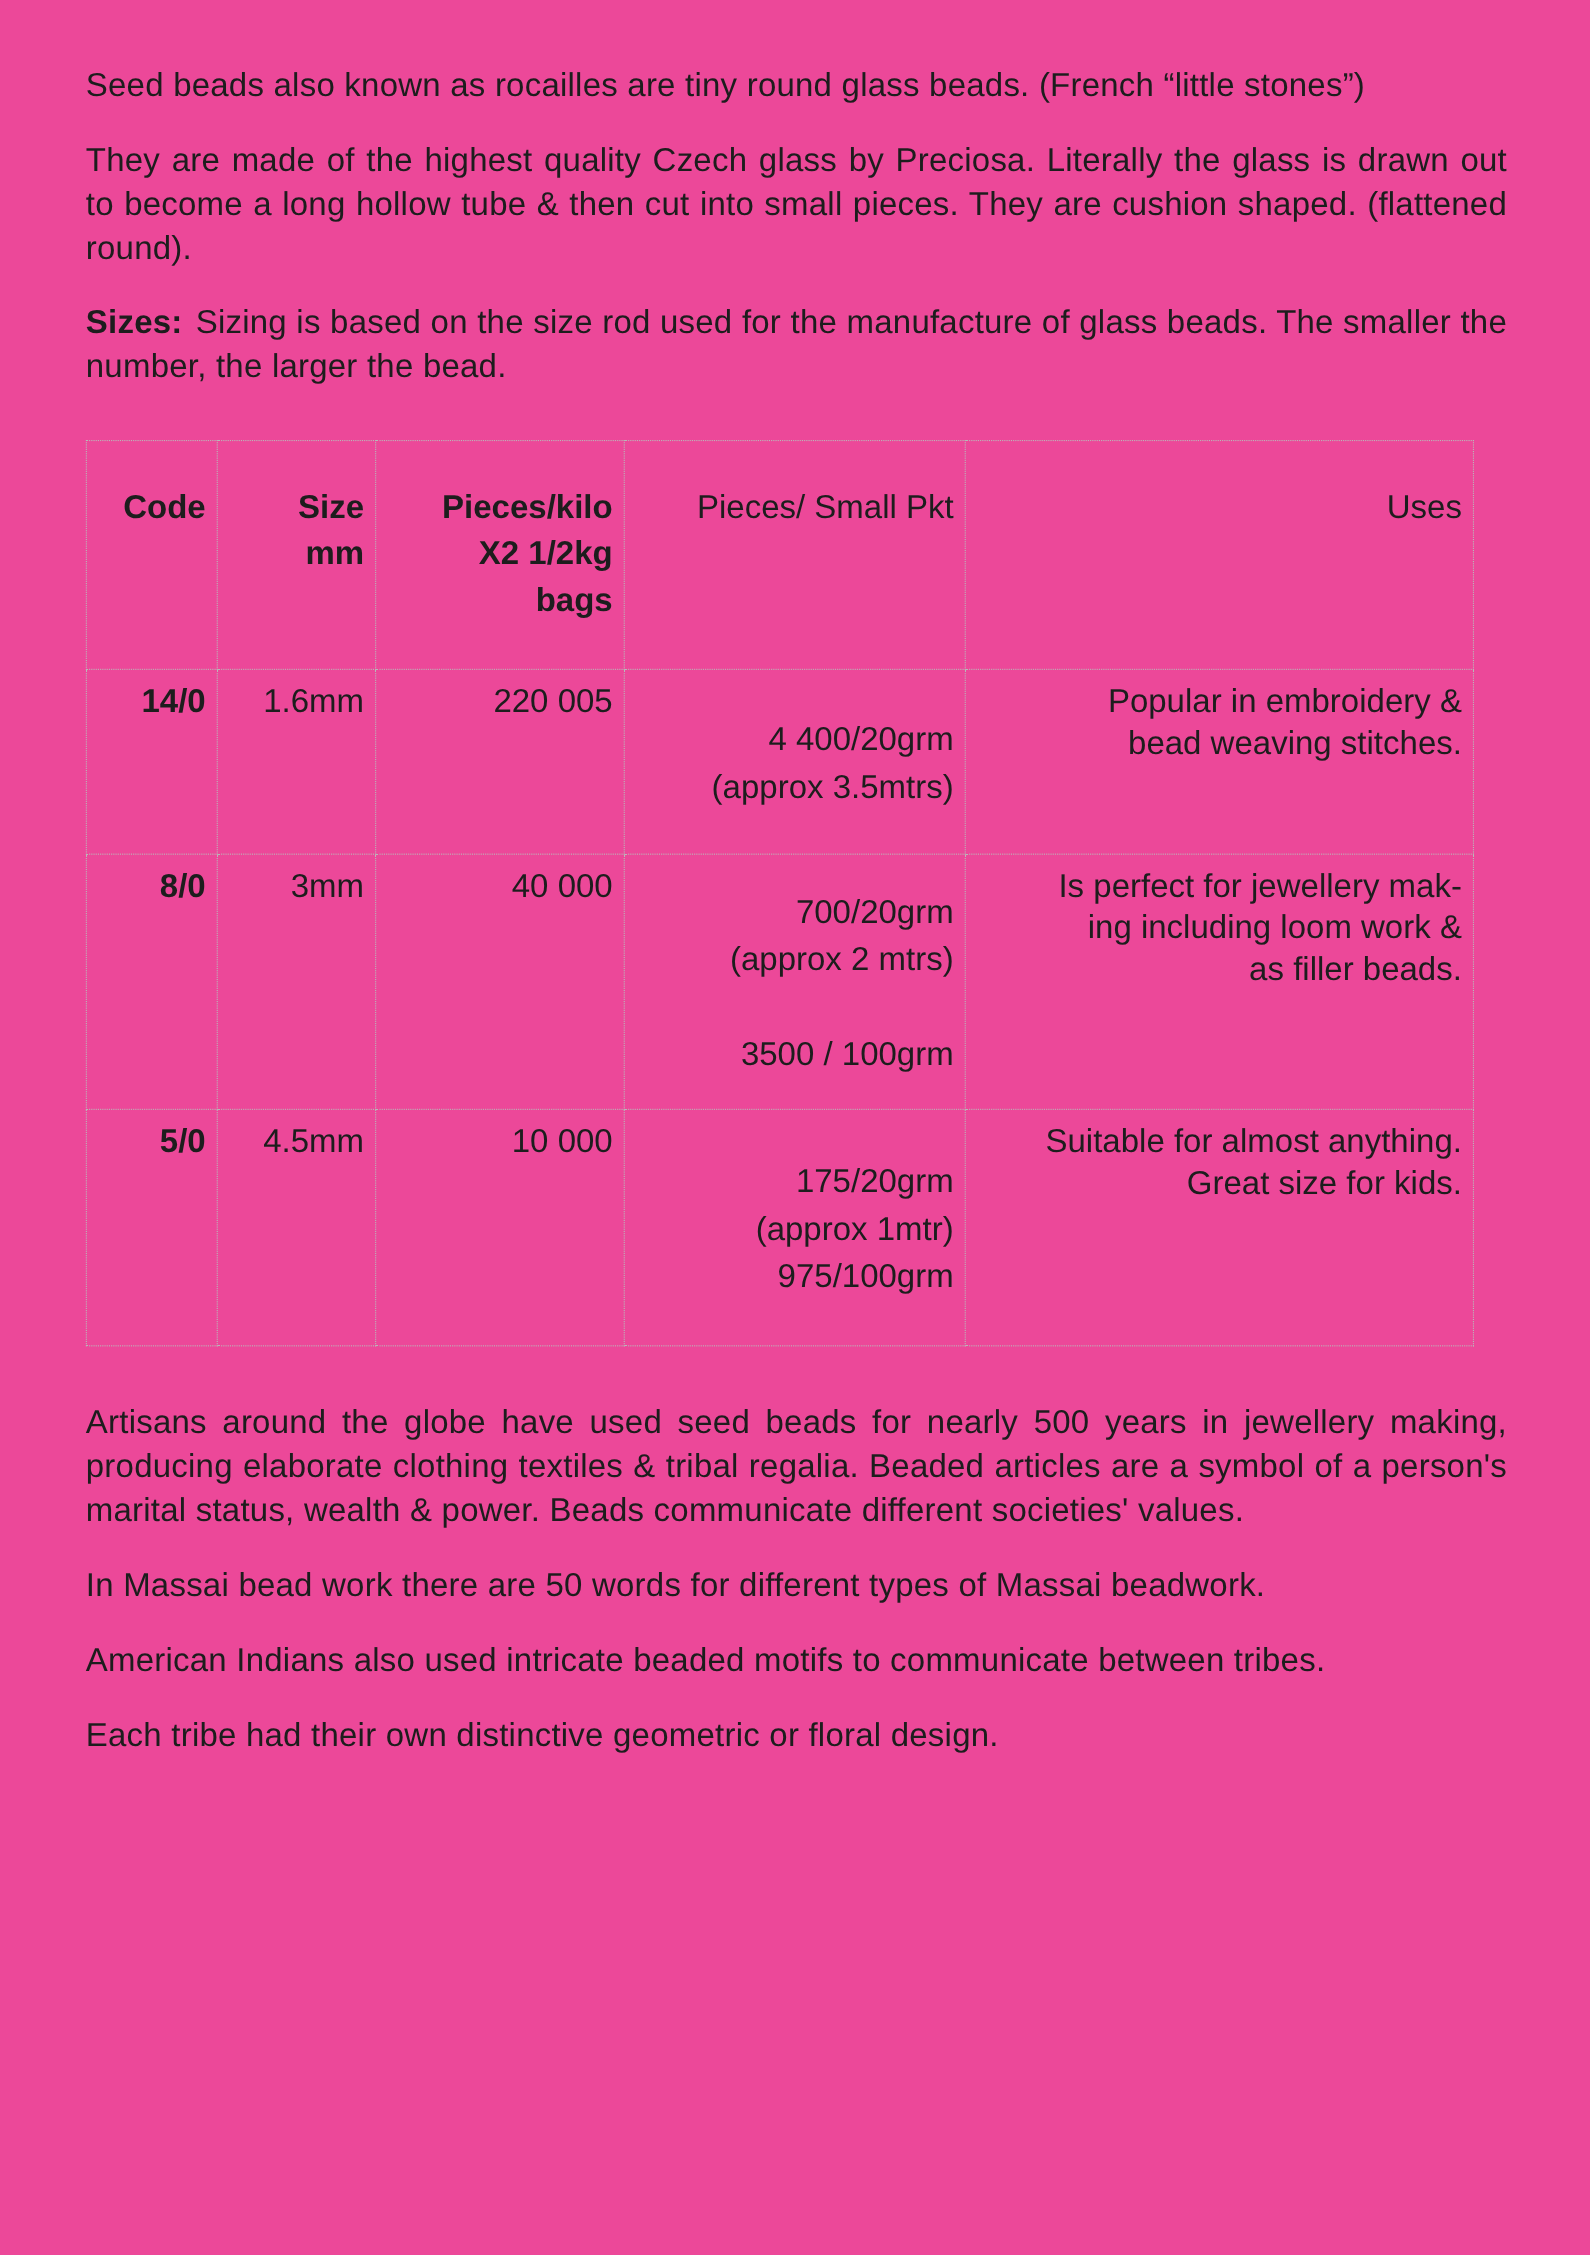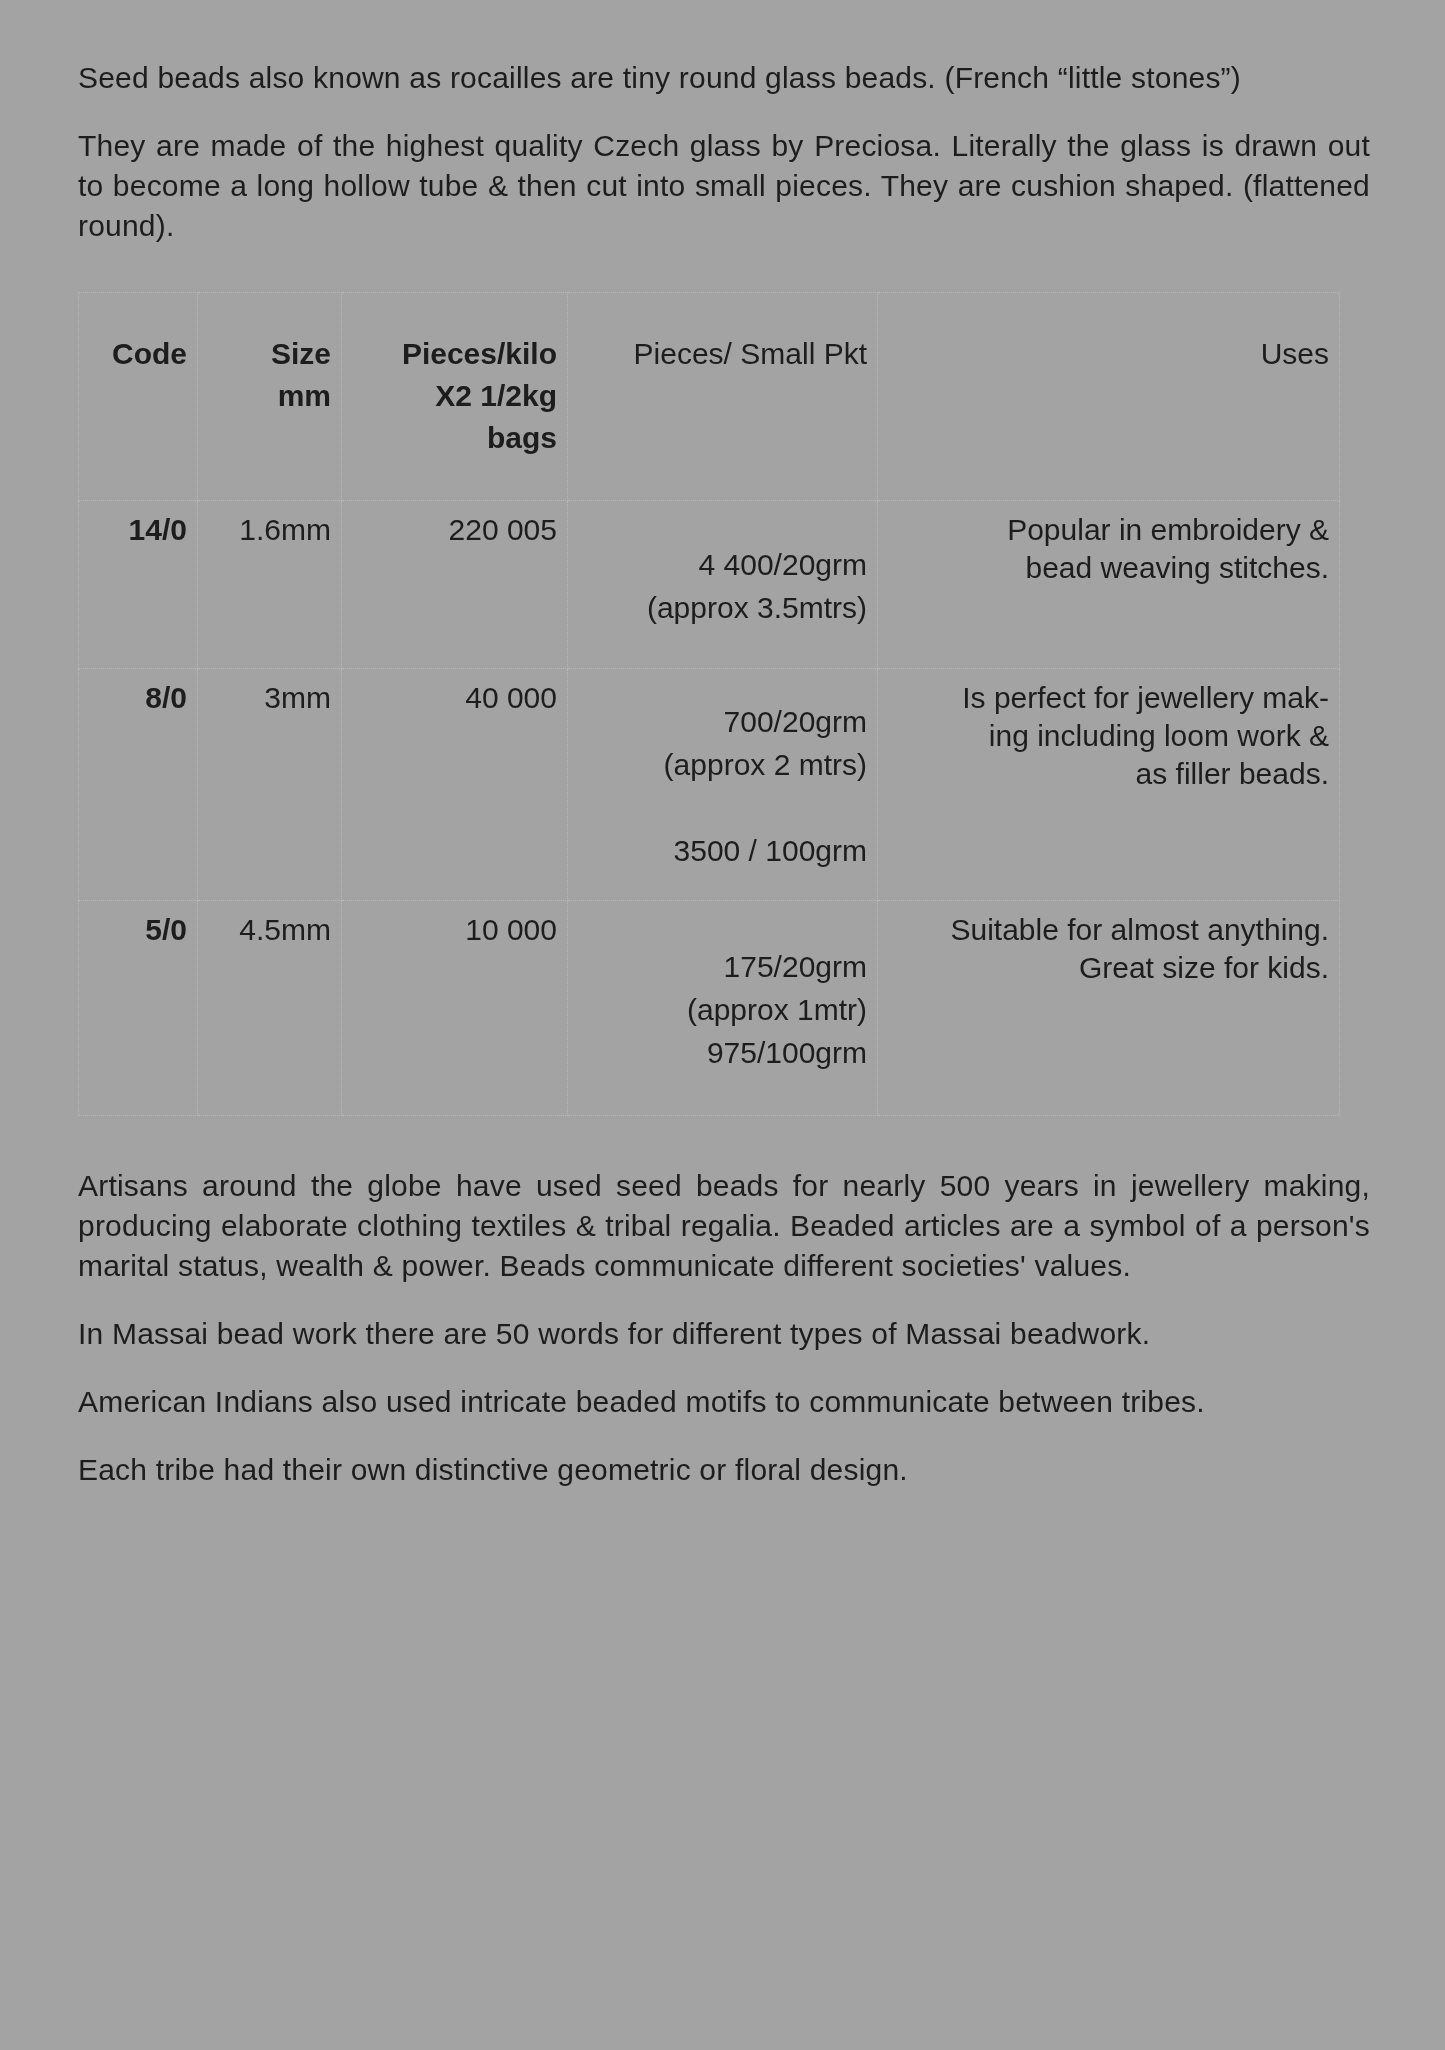--- a/index.html
+++ b/index.html
@@ -2,21 +2,21 @@
 <html><head>
 <meta charset="utf-8">
 <style>
   html, body { margin: 0; padding: 0; background: #ffffff; }
   .page {
     position: relative;
     width: 1445px;
     height: 2050px;
     box-sizing: border-box;
     padding: 58px 75px 0 78px;
-    background: #a3a3a3;
+    background: #ec4899;
     font-family: "Liberation Sans", sans-serif;
     color: #1d1d1d;
     overflow: hidden;
   }
   .para {
     font-size: 30px;
     line-height: 40px;
     margin: 0 0 28px 0;
     letter-spacing: 0.2px;
   }
@@ -68,20 +68,21 @@
 </style>
 </head>
 <body>
 
 <div class="page">
 
   <p class="para">Seed beads also known as rocailles are tiny round glass beads. (French “little stones”)</p>
 
   <p class="para justify">They are made of the highest quality Czech glass by Preciosa. Literally the glass is drawn out to become a long hollow tube &amp; then cut into small pieces. They are cushion shaped. (flattened round).</p>
 
+  <p class="para justify"><span class="sizes-label">Sizes:</span><span>Sizing is based on the size rod used for the manufacture of glass beads. The smaller the number, the larger the bead.</span></p>
 
   <table class="bead-table">
     <colgroup>
       <col style="width:119px">
       <col style="width:144px">
       <col style="width:226px">
       <col style="width:310px">
       <col style="width:462px">
     </colgroup>
     <thead>

